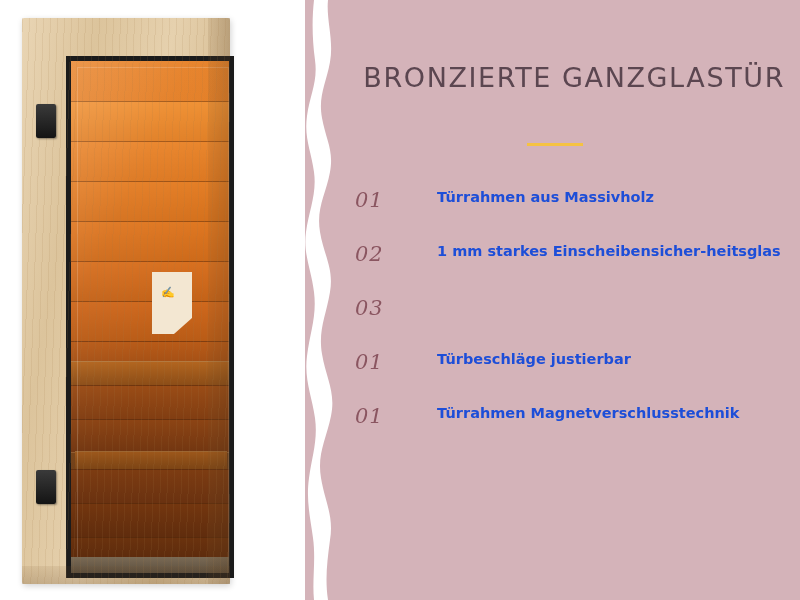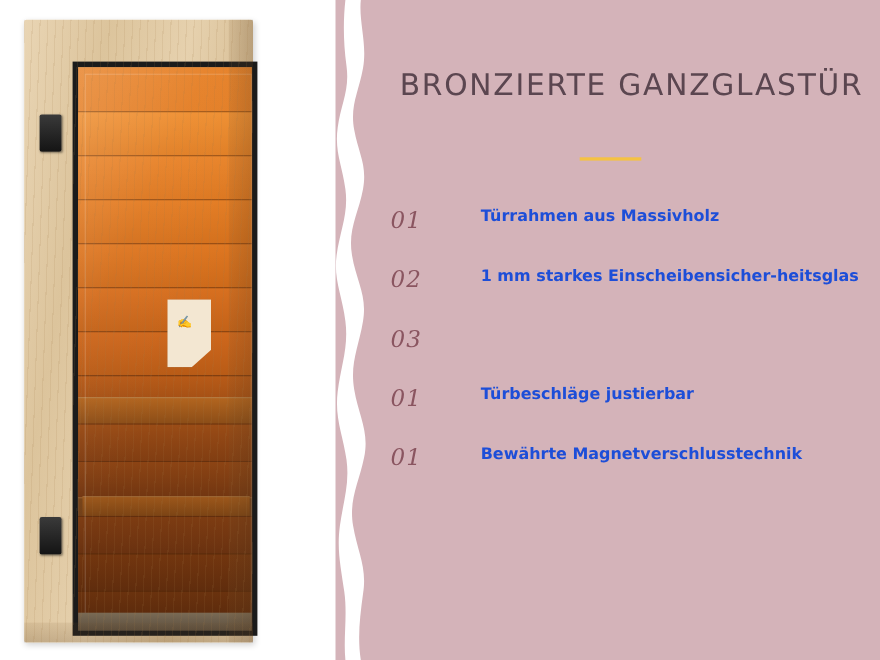--- a/index.html
+++ b/index.html
@@ -284,17 +284,17 @@
     </div>
     <div class="feature-row">
       <div class="feature-num">03</div>
     </div>
     <div class="feature-row">
       <div class="feature-num">01</div>
       <div class="feature-text">Türbeschläge justierbar</div>
     </div>
     <div class="feature-row">
       <div class="feature-num">01</div>
-      <div class="feature-text">Bewährte Magnetverschlusstechnik</div>
+      <div class="feature-text">Türrahmen Magnetverschlusstechnik</div>
     </div>
   </div>
 
 </div>
 
 </body></html>

